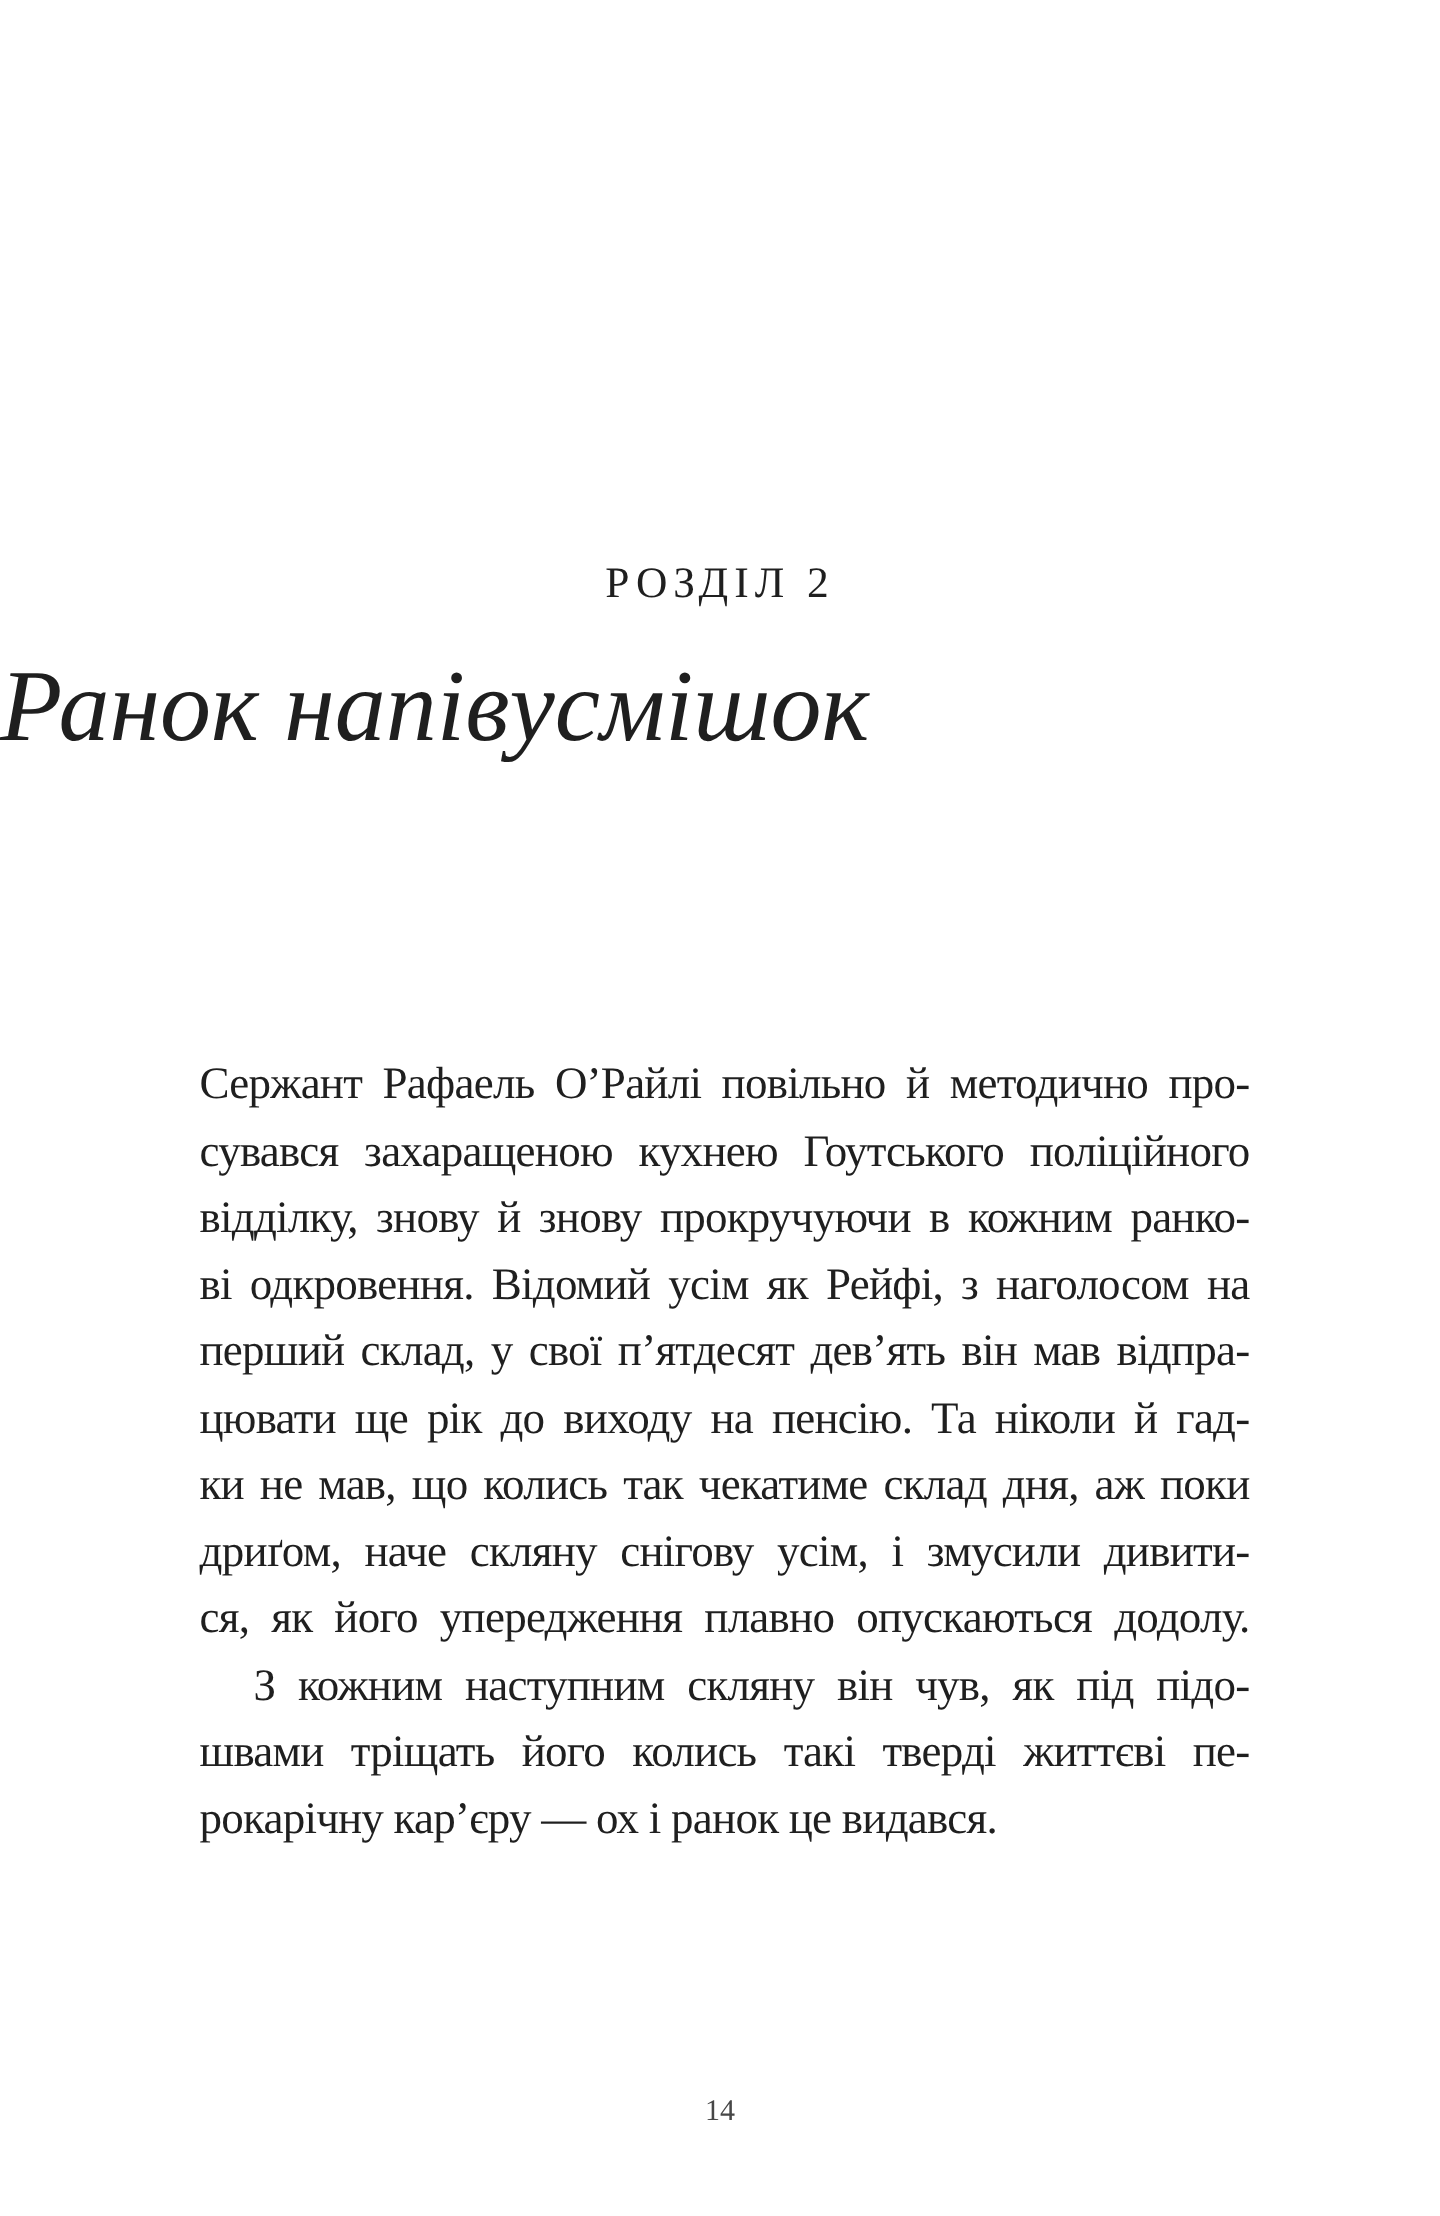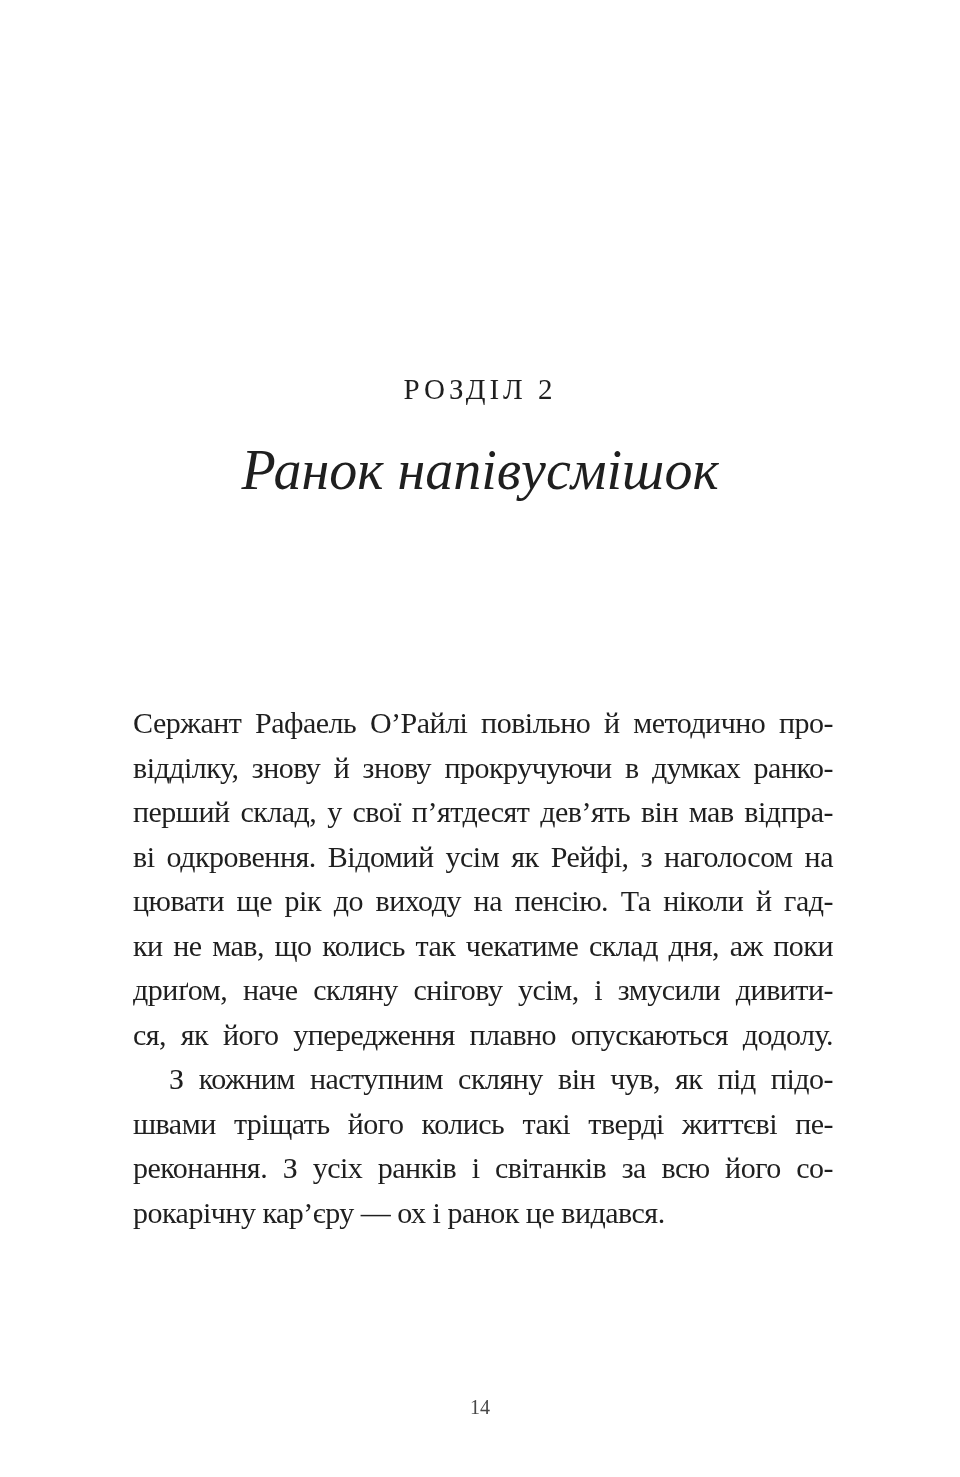--- a/index.html
+++ b/index.html
@@ -28,24 +28,24 @@
     line-height: 34px;
     letter-spacing: 4px;
     font-weight: 400;
     white-space: nowrap;
   }
   .chapter-title {
     position: absolute;
     top: 434px;
     left: 0;
     width: 960px;
-    text-align: center;
+    text-align: left;
     font-style: italic;
     font-weight: 400;
-    font-size: 56px;
+    font-size: 68px;
     line-height: 72px;
     white-space: nowrap;
   }
   .body-text {
     position: absolute;
     top: 701px;
     left: 133px;
     width: 700px;
     font-size: 30px;
     line-height: 44.5px;
@@ -74,29 +74,29 @@
 </style>
 </head>
 <body>
 
 <div class="page">
   <div class="chapter-label">РОЗДІЛ 2</div>
   <div class="chapter-title">Ранок напівусмішок</div>
   <div class="body-text" id="body-text">
       <div class="paragraph">
         <div class="line just">Сержант Рафаель О’Райлі повільно й методично про-</div>
-        <div class="line just">відділку, знову й знову прокручуючи в думках ранко-</div>
+        <div class="line just">сувався захаращеною кухнею Гоутського поліційного</div>
+        <div class="line just">відділку, знову й знову прокручуючи в кожним ранко-</div>
+        <div class="line just">ві одкровення. Відомий усім як Рейфі, з наголосом на</div>
         <div class="line just">перший склад, у свої п’ятдесят дев’ять він мав відпра-</div>
-        <div class="line just">ві одкровення. Відомий усім як Рейфі, з наголосом на</div>
         <div class="line just">цювати ще рік до виходу на пенсію. Та ніколи й гад-</div>
         <div class="line just">ки не мав, що колись так чекатиме склад дня, аж поки</div>
         <div class="line just">дриґом, наче скляну снігову усім, і змусили дивити-</div>
         <div class="line just">ся, як його упередження плавно опускаються додолу.</div>
       </div>
       <div class="paragraph">
         <div class="line just indent">З кожним наступним скляну він чув, як під підо-</div>
         <div class="line just">швами тріщать його колись такі тверді життєві пе-</div>
-        <div class="line just">реконання. З усіх ранків і світанків за всю його со-</div>
         <div class="line">рокарічну кар’єру — ох і ранок це видався.</div>
       </div>
     </div>
   <div class="page-number">14</div>
 </div>
 
 </body></html>

